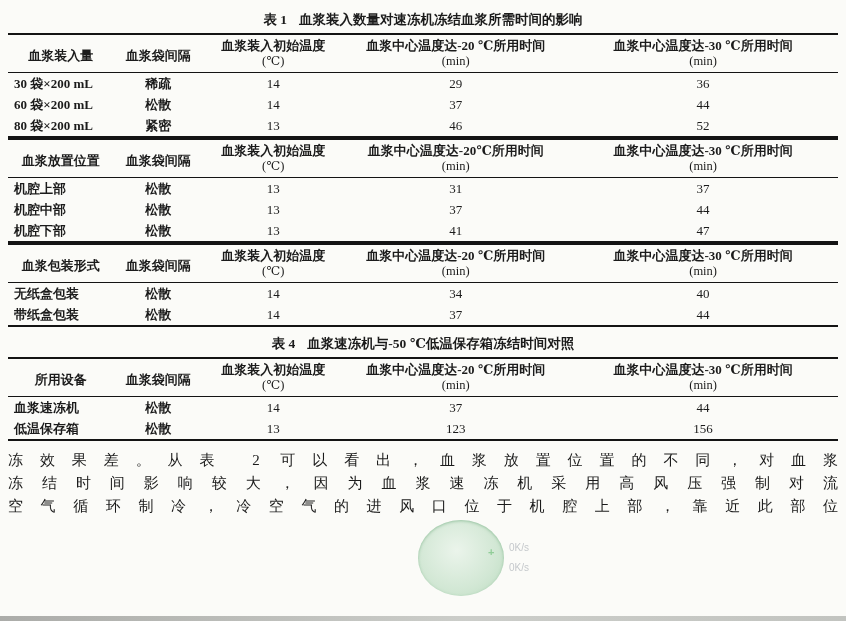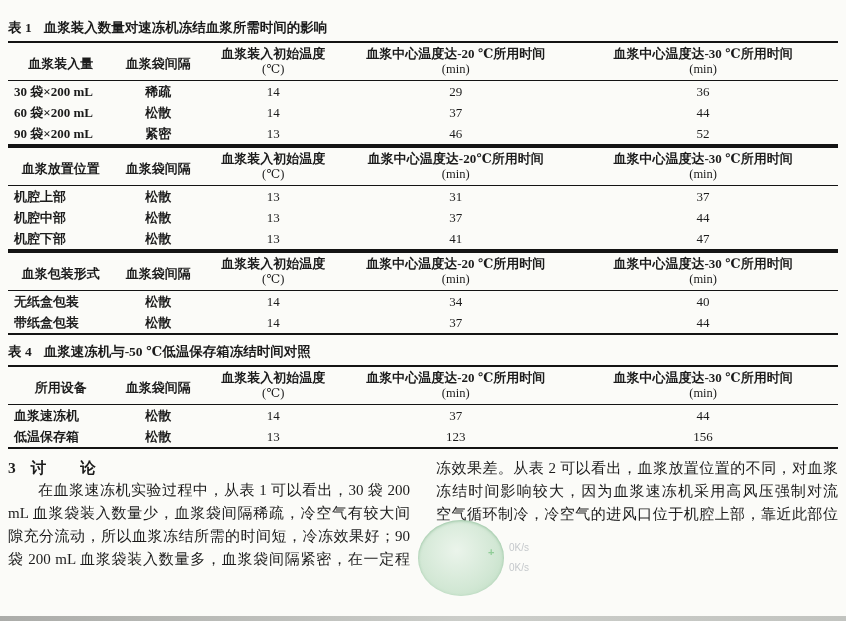--- a/index.html
+++ b/index.html
@@ -9,24 +9,25 @@
     margin:0 auto;
     background:#fbfbf8;
     overflow:hidden;
     font-family:"Liberation Serif","DejaVu Serif",serif;
     color:#1b1b1b;
     box-sizing:border-box;
     padding:6px 8px 0 8px;
   }
   
   .tbl-title{
+    text-align:center;
     font-size:13.5px;
     line-height:19px;
     font-weight:bold;
-    margin:12px 0 4px 0;
+    margin:4px 0 4px 0;
   }
   .tbl-block + .tbl-block .tbl-title{margin-top:7px;}
   .tbl-label{margin-right:12px;}
   table.dtable{
     width:100%;
     border-collapse:collapse;
     table-layout:fixed;
     border-top:2.5px solid #141414;
     border-bottom:2.5px solid #141414;
     font-size:13px;
@@ -135,21 +136,21 @@
           <td>36</td>
         </tr>
         <tr>
           <td class="lbl first">60 袋×200 mL</td>
           <td class="lbl">松散</td>
           <td>14</td>
           <td>37</td>
           <td>44</td>
         </tr>
         <tr>
-          <td class="lbl first">90 袋×200 mL</td>
+          <td class="lbl first">80 袋×200 mL</td>
           <td class="lbl">紧密</td>
           <td>13</td>
           <td>46</td>
           <td>52</td>
         </tr>
       </tbody>
     </table>
   </div>
 
   <div class="tbl-block">
@@ -283,29 +284,20 @@
           <td>13</td>
           <td>123</td>
           <td>156</td>
         </tr>
       </tbody>
     </table>
   </div>
 
   <div class="discussion">
     <div class="dcol">
-      <div class="sec-head">
-        <span class="sec-num">3</span><span>讨　　论</span>
-      </div>
-      <div class="line indent">在血浆速冻机实验过程中，从表 1 可以看出，30 袋 200</div>
-      <div class="line">mL 血浆袋装入数量少，血浆袋间隔稀疏，冷空气有较大间</div>
-      <div class="line">隙充分流动，所以血浆冻结所需的时间短，冷冻效果好；90</div>
-      <div class="line">袋 200 mL 血浆袋装入数量多，血浆袋间隔紧密，在一定程</div>
-    </div>
-    <div class="dcol">
       <div class="line">冻效果差。从表 2 可以看出，血浆放置位置的不同，对血浆</div>
       <div class="line">冻结时间影响较大，因为血浆速冻机采用高风压强制对流</div>
       <div class="line">空气循环制冷，冷空气的进风口位于机腔上部，靠近此部位</div>
     </div>
   </div>
 
   <div class="float-ball"></div>
   <div class="net-speed">
     <span class="plus">+</span>
     <div class="spd up">0K/s</div>

